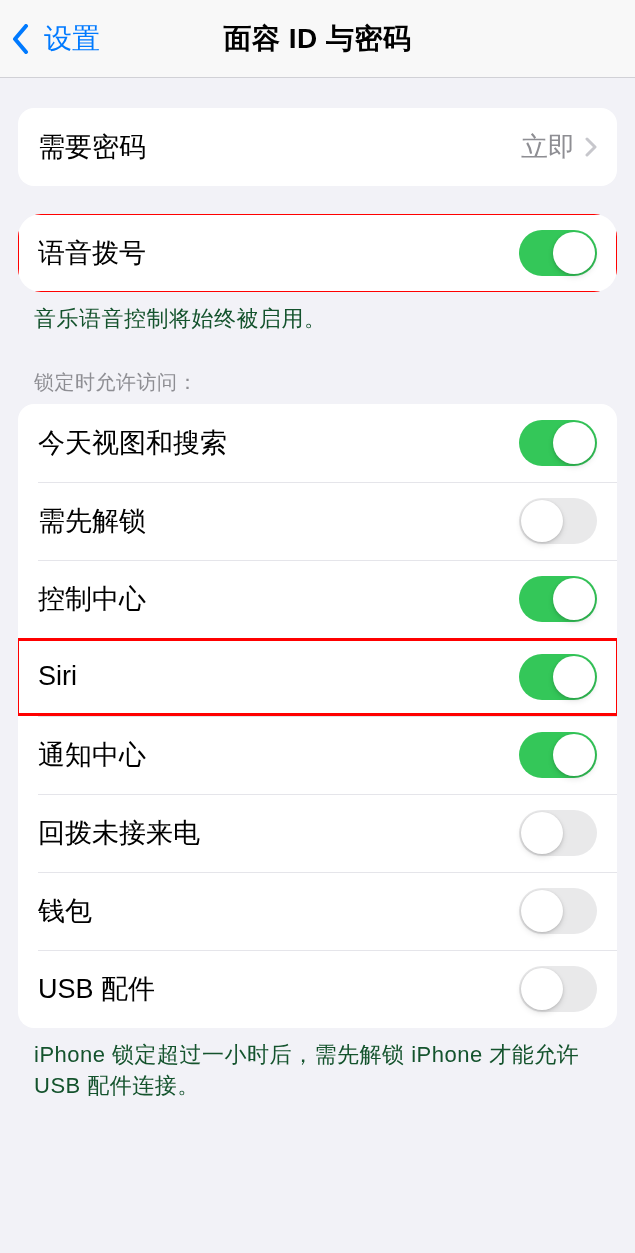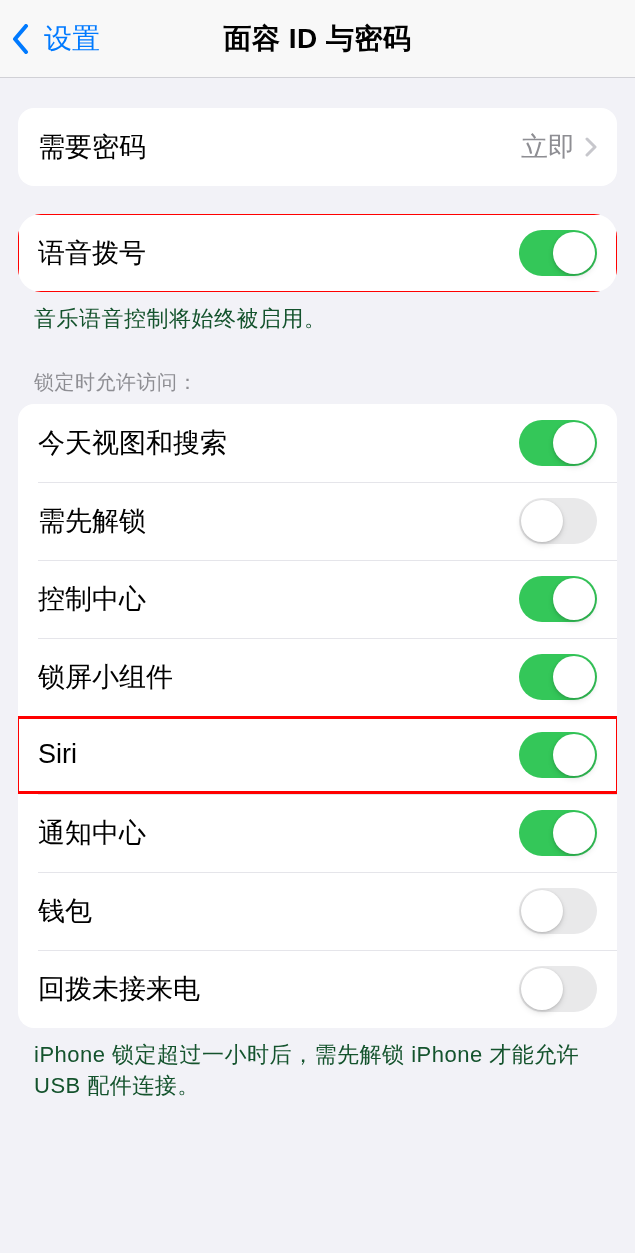--- a/index.html
+++ b/index.html
@@ -195,47 +195,47 @@
       <div class="toggle off">
           <div class="toggle-knob"></div>
         </div>
     </div>
     <div class="row">
       <span class="row-label">控制中心</span>
       <div class="toggle on">
           <div class="toggle-knob"></div>
         </div>
     </div>
-    <div class="row">
-      <span class="row-label">锁屏小组件</span>
-      <div class="toggle on">
-          <div class="toggle-knob"></div>
-        </div>
-    </div>
     <div class="row" style="position:relative;">
       <div class="highlight-box" style="left:-2px; right:-2px; top:0px; bottom:0px;"></div>
       <span class="row-label">Siri</span>
       <div class="toggle on">
           <div class="toggle-knob"></div>
         </div>
     </div>
     <div class="row">
       <span class="row-label">通知中心</span>
       <div class="toggle on">
           <div class="toggle-knob"></div>
         </div>
     </div>
     <div class="row">
+      <span class="row-label">回拨未接来电</span>
+      <div class="toggle off">
+          <div class="toggle-knob"></div>
+        </div>
+    </div>
+    <div class="row">
       <span class="row-label">钱包</span>
       <div class="toggle off">
           <div class="toggle-knob"></div>
         </div>
     </div>
     <div class="row">
-      <span class="row-label">回拨未接来电</span>
+      <span class="row-label">USB 配件</span>
       <div class="toggle off">
           <div class="toggle-knob"></div>
         </div>
     </div>
   </div>
   <div class="footer-text">iPhone 锁定超过一小时后，需先解锁 iPhone 才能允许 USB 配件连接。</div>
 
 </div>
 
 </body></html>

